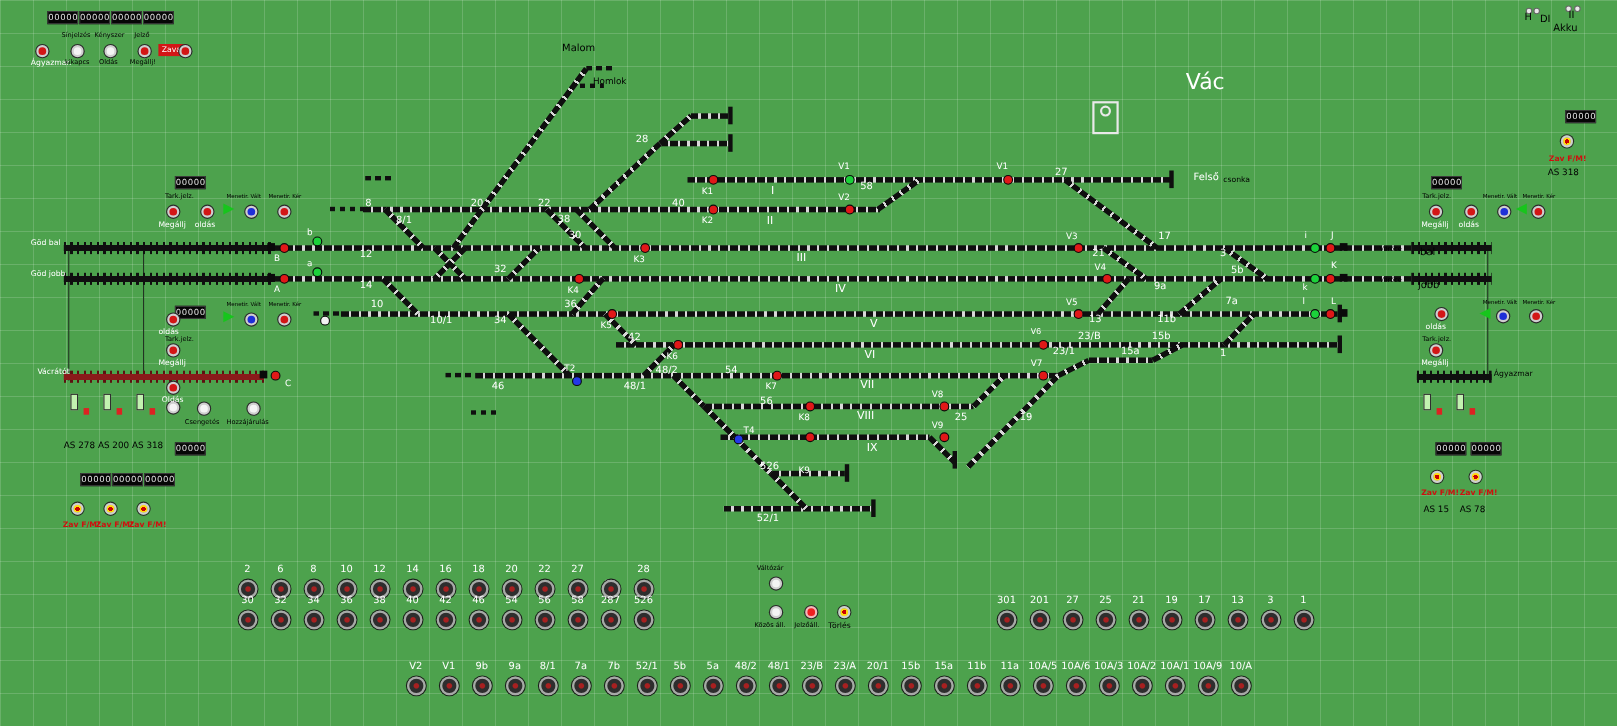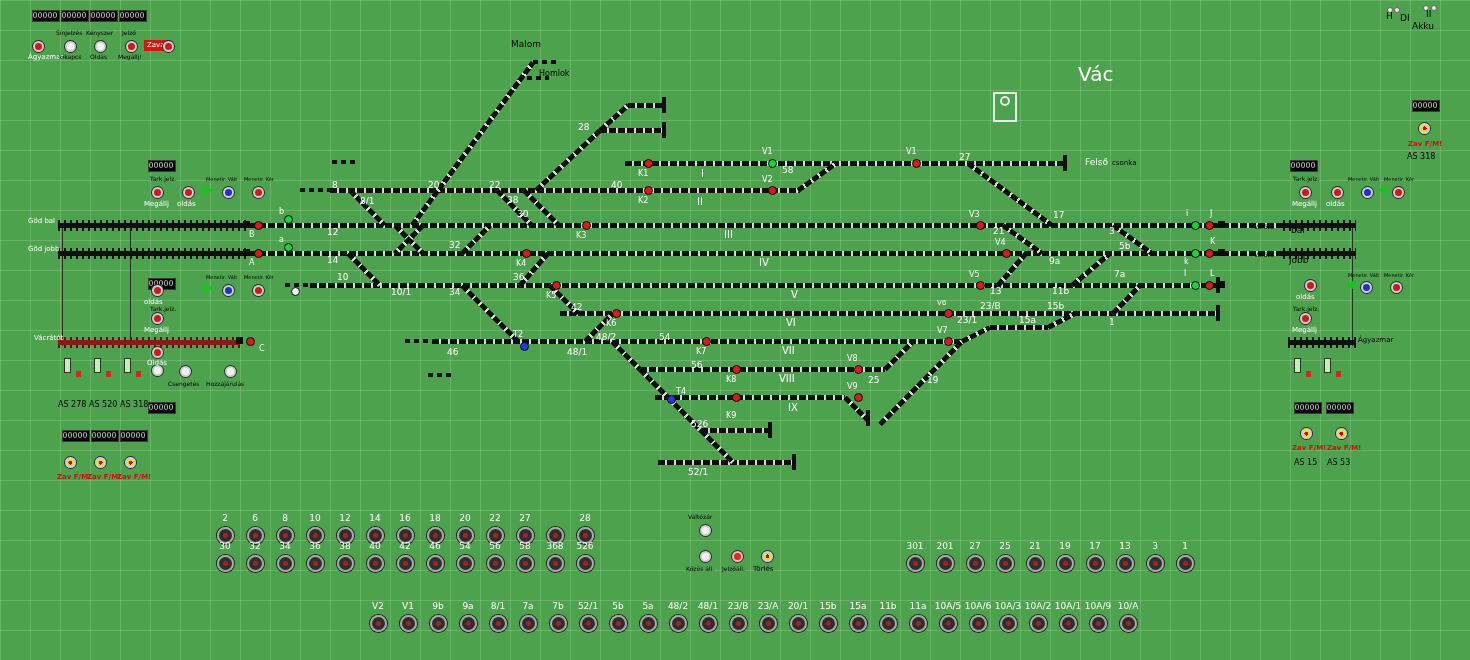--- a/index.html
+++ b/index.html
@@ -22,22 +22,22 @@
   .mrect{position:absolute;width:7px;height:7px;background:#0a0a0a;z-index:3;}
   .sig{position:absolute;width:9px;height:9px;border-radius:50%;border:1px solid #0a0a0a;box-sizing:border-box;z-index:4;}
   .sig-red{background:#e01818}.sig-green{background:#1bd23a}.sig-blue{background:#2438e8}.sig-white{background:#f2f2f2}
   .swlbl{position:absolute;color:#fff;font-size:9px;line-height:1;white-space:nowrap;z-index:5;}
   .rlbl{position:absolute;color:#fff;font-size:10px;line-height:1;white-space:nowrap;z-index:5;}
   .siglbl{position:absolute;color:#fff;font-size:8px;line-height:1;white-space:nowrap;z-index:5;}
   .plbl{position:absolute;line-height:1;white-space:nowrap;z-index:5;}
   .c-w{color:#fff}.c-k{color:#000}.c-r{color:#cf0f0f;font-weight:bold}
   .title{position:absolute;left:1078px;top:62px;color:#fff;font-size:20px;z-index:6;}
   .counter{position:absolute;width:26px;height:10px;background:#060606;color:#efefef;
-    font-family:Liberation Serif, serif;font-size:8px;line-height:10px;text-align:left;
-    letter-spacing:1px;border:1px solid #3a3a3a;z-index:5;}
+    font-family:Liberation Sans, sans-serif;font-size:8px;line-height:10px;text-align:left;
+    letter-spacing:1px;border:1px solid #3a3a3a;z-index:5;margin-left:11px;}
   .lamp{position:absolute;width:11px;height:11px;border-radius:50%;box-sizing:border-box;
     border:2px solid #cfcfcf;box-shadow:0 0 0 1px #2a2a2a;z-index:5;}
   .lamp-red{background:#d31616}.lamp-white{background:#f4f4f4}.lamp-blue{background:#1f2fd8}
   .lamp-yellow{background:radial-gradient(circle,#c00 0 2px,#ffd90f 2px)}
   .lamp-redbtn{background:#ee2020;border-color:#f2baba}
   .btn{position:absolute;width:13px;height:13px;border-radius:50%;
     background:radial-gradient(circle,#a82020 0 2px,#2e2e2e 3px);
     border:2px solid #a8a8a8;box-shadow:0 0 0 1px #1d1d1d;box-sizing:content-box;z-index:5;}
   .btnlbl{position:absolute;width:32px;text-align:center;color:#fff;font-size:9px;line-height:1;z-index:5;}
   .arrow-r{position:absolute;width:0;height:0;border-top:5px solid transparent;border-bottom:5px solid transparent;border-left:10px solid #17c51c;z-index:5;}
@@ -165,21 +165,21 @@
     <div class="sig sig-green" style="left: 1191px; top: 281px;"></div>
     <div class="sig sig-red" style="left: 1205px; top: 281px;"></div>
     <div class="siglbl" style="left: 638px; top: 170px;">K1</div>
     <div class="siglbl" style="left: 638px; top: 197px; text-align: right;">K2</div>
     <div class="siglbl" style="left: 576px; top: 232px;">K3</div>
     <div class="siglbl" style="left: 516px; top: 260px;">K4</div>
     <div class="siglbl" style="left: 546px; top: 292px;">K5</div>
     <div class="siglbl" style="left: 606px; top: 320px;">K6</div>
     <div class="siglbl" style="left: 696px; top: 348px;">K7</div>
     <div class="siglbl" style="left: 726px; top: 376px;">K8</div>
-    <div class="siglbl" style="left: 726px; top: 412px; text-align: right;">K9</div>
+    <div class="siglbl" style="left: 726px; top: 424px; text-align: right;">K9</div>
     <div class="siglbl" style="left: 762px; top: 148px;">V1</div>
     <div class="siglbl" style="left: 762px; top: 176px;">V2</div>
     <div class="siglbl" style="left: 906px; top: 148px;">V1</div>
     <div class="siglbl" style="left: 969px; top: 211px;">V3</div>
     <div class="siglbl" style="left: 995px; top: 239px;">V4</div>
     <div class="siglbl" style="left: 969px; top: 271px;">V5</div>
     <div class="siglbl" style="left: 937px; top: 299px; font-family: Liberation Mono, monospace;">V6</div>
     <div class="siglbl" style="left: 937px; top: 327px;">V7</div>
     <div class="siglbl" style="left: 847px; top: 355px;">V8</div>
     <div class="siglbl" style="left: 847px; top: 383px;">V9</div>
@@ -338,42 +338,42 @@
     <div class="plbl c-k" style="left: 244px; top: 177px; font-size: 5px;">Menetir. Kér</div>
     <div class="plbl c-w" style="left: 144px; top: 299px; font-size: 7px;">oldás</div>
     <div class="plbl c-k" style="left: 206px; top: 275px; font-size: 5px;">Menetir. Vált</div>
     <div class="plbl c-k" style="left: 244px; top: 275px; font-size: 5px;">Menetir. Kér</div>
     <div class="plbl c-k" style="left: 150px; top: 306px; font-size: 6px;">Tark.jelz.</div>
     <div class="plbl c-w" style="left: 144px; top: 327px; font-size: 7px;">Megállj</div>
     <div class="plbl c-w" style="left: 147px; top: 360px; font-size: 7px;">Oldás</div>
     <div class="plbl c-k" style="left: 168px; top: 381px; font-size: 6px;">Csengetés</div>
     <div class="plbl c-k" style="left: 206px; top: 381px; font-size: 6px;">Hozzájárulás</div>
     <div class="plbl c-k" style="left: 58px; top: 401px; font-size: 8px;">AS 278</div>
-    <div class="plbl c-k" style="left: 89px; top: 401px; font-size: 8px;">AS 520</div>
+    <div class="plbl c-k" style="left: 89px; top: 401px; font-size: 8px;">AS 200</div>
     <div class="plbl c-k" style="left: 120px; top: 401px; font-size: 8px;">AS 318</div>
     <div class="plbl c-r" style="left: 57px; top: 474px; font-size: 7px;">Zav F/M!</div>
     <div class="plbl c-r" style="left: 87px; top: 474px; font-size: 7px;">Zav F/M!</div>
     <div class="plbl c-r" style="left: 117px; top: 474px; font-size: 7px;">Zav F/M!</div>
     <div class="plbl c-r" style="left: 1408px; top: 141px; font-size: 7px;">Zav F/M!</div>
     <div class="plbl c-k" style="left: 1407px; top: 153px; font-size: 8px;">AS 318</div>
     <div class="plbl c-k" style="left: 1293px; top: 176px; font-size: 6px;">Tark.jelz.</div>
     <div class="plbl c-w" style="left: 1292px; top: 201px; font-size: 7px;">Megállj</div>
     <div class="plbl c-w" style="left: 1326px; top: 201px; font-size: 7px;">oldás</div>
     <div class="plbl c-k" style="left: 1348px; top: 177px; font-size: 5px;">Menetir. Vált</div>
     <div class="plbl c-k" style="left: 1384px; top: 177px; font-size: 5px;">Menetir. Kér</div>
     <div class="plbl c-w" style="left: 1296px; top: 294px; font-size: 7px;">oldás</div>
     <div class="plbl c-k" style="left: 1348px; top: 273px; font-size: 5px;">Menetir. Vált</div>
     <div class="plbl c-k" style="left: 1384px; top: 273px; font-size: 5px;">Menetir. Kér</div>
     <div class="plbl c-k" style="left: 1293px; top: 306px; font-size: 6px;">Tark.jelz.</div>
     <div class="plbl c-w" style="left: 1292px; top: 327px; font-size: 7px;">Megállj</div>
     <div class="plbl c-k" style="left: 1358px; top: 337px; font-size: 7px;">Ágyazmar</div>
     <div class="plbl c-r" style="left: 1292px; top: 445px; font-size: 7px;">Zav F/M!</div>
     <div class="plbl c-r" style="left: 1327px; top: 445px; font-size: 7px;">Zav F/M!</div>
     <div class="plbl c-k" style="left: 1294px; top: 459px; font-size: 8px;">AS 15</div>
-    <div class="plbl c-k" style="left: 1327px; top: 459px; font-size: 8px;">AS 53</div>
+    <div class="plbl c-k" style="left: 1327px; top: 459px; font-size: 8px;">AS 78</div>
     <div class="plbl c-k" style="left: 1386px; top: 12px; font-size: 9px;">H</div>
     <div class="plbl c-k" style="left: 1400px; top: 14px; font-size: 9px;">DI</div>
     <div class="plbl c-k" style="left: 1426px; top: 10px; font-size: 9px;">II</div>
     <div class="plbl c-k" style="left: 1412px; top: 22px; font-size: 9px;">Akku</div>
     <div class="plbl c-k" style="left: 688px; top: 514px; font-size: 6px;">Váltózár</div>
     <div class="plbl c-k" style="left: 686px; top: 566px; font-size: 6px;">Közös áll.</div>
     <div class="plbl c-k" style="left: 722px; top: 566px; font-size: 6px;">Jelzőáll.</div>
     <div class="plbl c-k" style="left: 753px; top: 566px; font-size: 7px;">Törlés</div>
     <div class="btnlbl" style="left: 209px; top: 514px;">2</div>
     <div class="btn" style="left: 217px; top: 527px;"></div>
@@ -416,21 +416,21 @@
     <div class="btnlbl" style="left: 389px; top: 542px;">42</div>
     <div class="btn" style="left: 397px; top: 555px;"></div>
     <div class="btnlbl" style="left: 419px; top: 542px;">46</div>
     <div class="btn" style="left: 427px; top: 555px;"></div>
     <div class="btnlbl" style="left: 449px; top: 542px;">54</div>
     <div class="btn" style="left: 457px; top: 555px;"></div>
     <div class="btnlbl" style="left: 479px; top: 542px;">56</div>
     <div class="btn" style="left: 487px; top: 555px;"></div>
     <div class="btnlbl" style="left: 509px; top: 542px;">58</div>
     <div class="btn" style="left: 517px; top: 555px;"></div>
-    <div class="btnlbl" style="left: 539px; top: 542px;">368</div>
+    <div class="btnlbl" style="left: 539px; top: 542px;">287</div>
     <div class="btn" style="left: 547px; top: 555px;"></div>
     <div class="btnlbl" style="left: 569px; top: 542px;">526</div>
     <div class="btn" style="left: 577px; top: 555px;"></div>
     <div class="btnlbl" style="left: 899px; top: 542px;">301</div>
     <div class="btn" style="left: 907px; top: 555px;"></div>
     <div class="btnlbl" style="left: 929px; top: 542px;">201</div>
     <div class="btn" style="left: 937px; top: 555px;"></div>
     <div class="btnlbl" style="left: 959px; top: 542px;">27</div>
     <div class="btn" style="left: 967px; top: 555px;"></div>
     <div class="btnlbl" style="left: 989px; top: 542px;">25</div>

